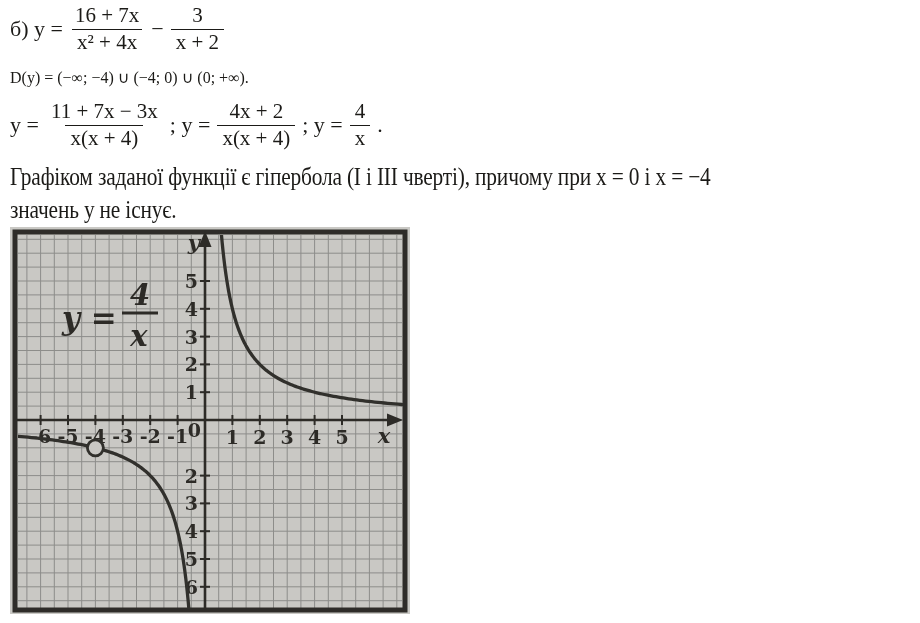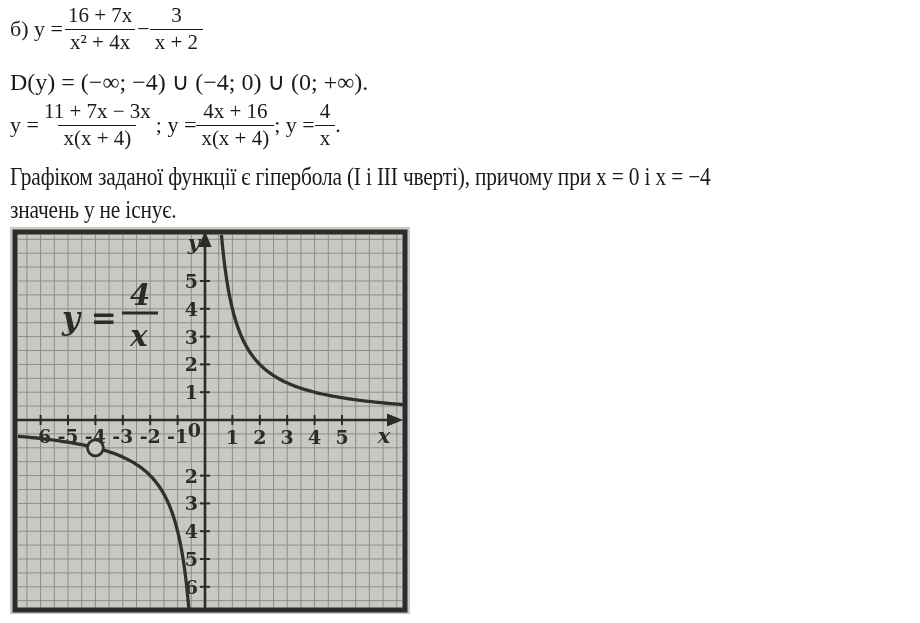--- a/index.html
+++ b/index.html
@@ -1,29 +1,29 @@
 <!DOCTYPE html>
 <html><head>
 <meta charset="utf-8">
 <style>
   html,body{margin:0;padding:0;}
   body{
     width:920px;height:623px;background:#ffffff;position:relative;
     font-family:"Liberation Serif",serif;color:#1b1a17;overflow:hidden;
   }
   .fline{
-    position:absolute;left:10px;display:flex;align-items:center;
+    position:absolute;left:10px;display:flex;align-items:center;gap:7px;
     font-size:22px;white-space:nowrap;
   }
   .t{display:inline-block;}
   .frac{display:inline-flex;flex-direction:column;align-items:center;
         font-size:21px;line-height:1.12;}
   .frac .num{padding:0 5px 1px;}
   .frac .den{border-top:1.7px solid #1b1a17;padding:1px 5px 0;}
-  .plain{position:absolute;left:10px;font-size:24px;white-space:nowrap;text-align:right;}
+  .plain{position:absolute;left:10px;font-size:16px;white-space:nowrap;text-align:right;}
   .cond{position:absolute;left:10px;font-size:25px;white-space:nowrap;
         transform:scaleX(0.855);transform-origin:0 50%;letter-spacing:-0.2px;}
   #graph-svg{position:absolute;left:10px;top:227px;}
   .svgtxt{font-family:"DejaVu Serif",serif;font-weight:700;fill:#2d2b27;}
   .svgit{font-style:italic;}
 </style>
 </head>
 <body>
 
 <div class="fline" style="top:4px;">
@@ -42,21 +42,21 @@
 <div class="plain" style="top:68px;">D(y) = (−∞; −4) ∪ (−4; 0) ∪ (0; +∞).</div>
 
 <div class="fline" style="top:100px;">
   <span class="t">y =</span>
   <span class="frac">
     <span class="num">11 + 7x − 3x</span>
     <span class="den">x(x + 4)</span>
   </span>
   <span class="t">; y =</span>
   <span class="frac">
-    <span class="num">4x + 16</span>
+    <span class="num">4x + 2</span>
     <span class="den">x(x + 4)</span>
   </span>
   <span class="t">; y =</span>
   <span class="frac">
     <span class="num">4</span>
     <span class="den">x</span>
   </span>
   <span class="t">.</span>
 </div>
 

